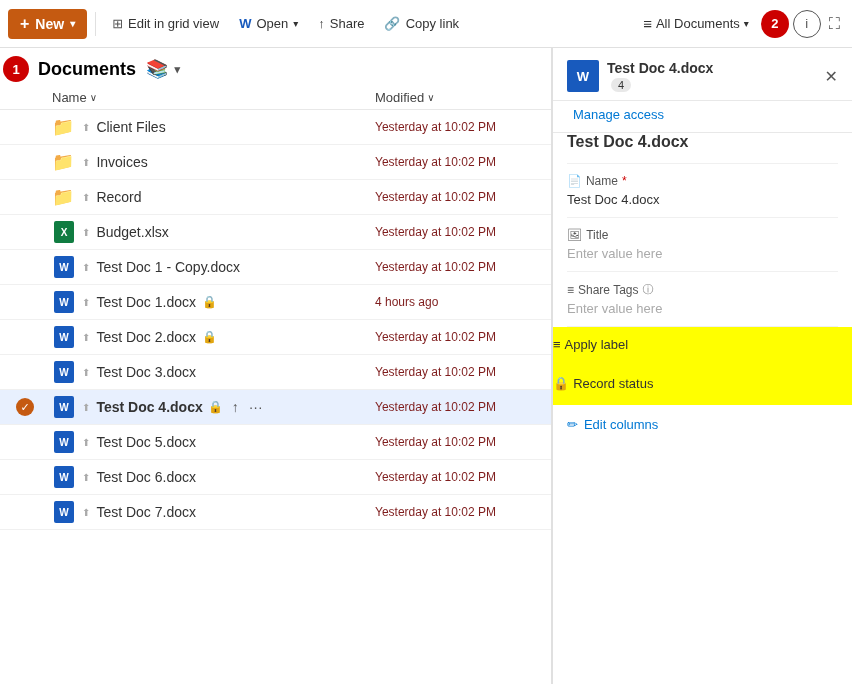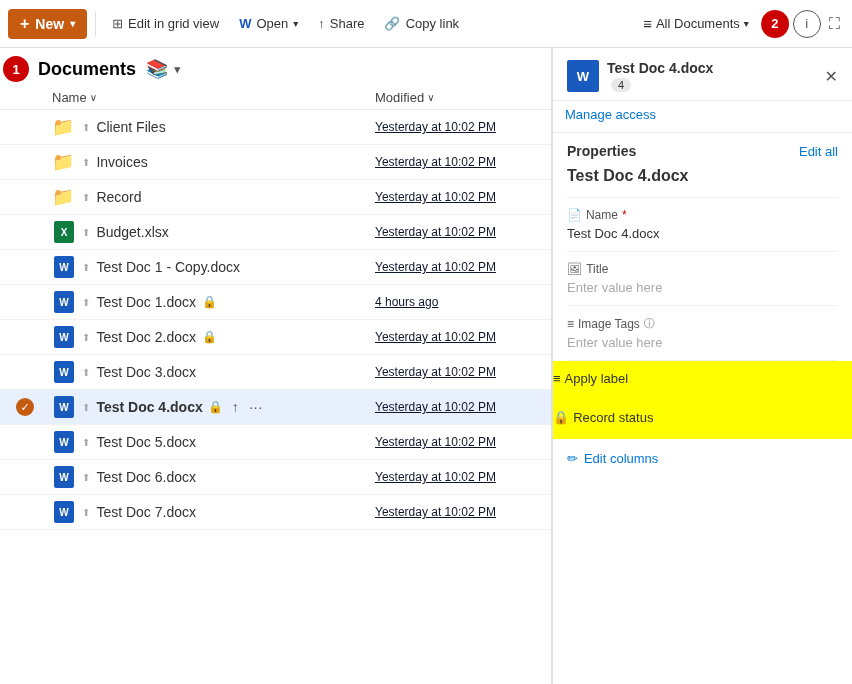--- a/index.html
+++ b/index.html
@@ -86,21 +86,21 @@
     .excel-icon {
       width: 20px; height: 22px; background: #107c41; border-radius: 2px;
       display: flex; align-items: center; justify-content: center;
       color: #fff; font-size: 10px; font-weight: 700;
     }
     .row-name-area { flex: 1; display: flex; align-items: center; gap: 6px; }
     .row-name { font-size: 14px; color: #333; }
     .row-name.selected-name { font-weight: 600; }
     .row-lock { color: #666; font-size: 12px; }
     .row-action-btn { background: none; border: none; cursor: pointer; color: #555; font-size: 14px; padding: 2px; }
-    .row-modified { width: 160px; font-size: 12px; color: #0f172a; text-align: left; text-decoration: underline; }
+    .row-modified { width: 160px; font-size: 12px; color: #7f1d1d; text-align: left; }
     .small-pin { color: #aaa; font-size: 10px; position: absolute; left: 92px; top: 4px; }
 
     
     .right-panel {
       width: 300px; min-width: 300px; background: #fff;
       border-left: 1px solid #e0e0e0; overflow-y: auto;
     }
     .panel-header {
       display: flex; align-items: center; justify-content: space-between;
       padding: 12px 14px 8px; border-bottom: 1px solid #e8e8e8;
@@ -111,21 +111,21 @@
       display: flex; align-items: center; justify-content: center;
       color: #fff; font-size: 13px; font-weight: 700;
     }
     .panel-title { font-size: 14px; font-weight: 600; color: #333; }
     .panel-close { background: none; border: none; cursor: pointer; font-size: 16px; color: #555; }
     .version-badge {
       background: #e8e8e8; color: #333; border-radius: 10px;
       padding: 1px 7px; font-size: 11px; display: inline-block; margin-left: 4px;
     }
     .manage-access-link {
-      padding: 6px 12px 10px; font-size: 13px; color: #0078d4; cursor: pointer; display: block;
+      padding: 6px 20px 10px; font-size: 13px; color: #0078d4; cursor: pointer; display: block;
       border-bottom: 1px solid #e8e8e8;
     }
 
     .panel-props { padding: 0 14px; }
     .props-header {
       display: flex; align-items: center; justify-content: space-between;
       padding: 10px 0 8px;
     }
     .props-title { font-size: 14px; font-weight: 600; color: #333; }
     .edit-all-btn { font-size: 13px; color: #0078d4; cursor: pointer; background: none; border: none; }
@@ -407,24 +407,20 @@
           <span class="version-badge">4</span>
         </div>
       </div>
       <button class="panel-close">✕</button>
     </div>
 
     <a class="manage-access-link">Manage access</a>
 
     <div class="panel-props">
 
-      <div class="props-header">
-        <span class="props-title">Properties</span>
-        <button class="edit-all-btn">Edit all</button>
-      </div>
 
       <div class="doc-name-large">Test Doc 4.docx</div>
 
       <div class="prop-group">
         <div class="prop-label">
           <span>📄</span>
           <span>Name</span>
           <span style="color:#c00;">*</span>
         </div>
         <div class="prop-value">Test Doc 4.docx</div>
@@ -434,21 +430,21 @@
         <div class="prop-label">
           <span>🖼</span>
           <span>Title</span>
         </div>
         <div class="prop-value placeholder">Enter value here</div>
       </div>
 
       <div class="prop-group">
         <div class="prop-label">
           <span>≡</span>
-          <span>Image Tags</span>
+          <span>Share Tags</span>
           <span class="prop-label-info">ⓘ</span>
         </div>
         <div class="prop-value placeholder">Enter value here</div>
       </div>
 
     </div>
 
     <div class="apply-label-section rel-pos">
 
       <div class="prop-label" style="font-size:13px;color:#333;font-weight:500;margin-bottom:4px;">

